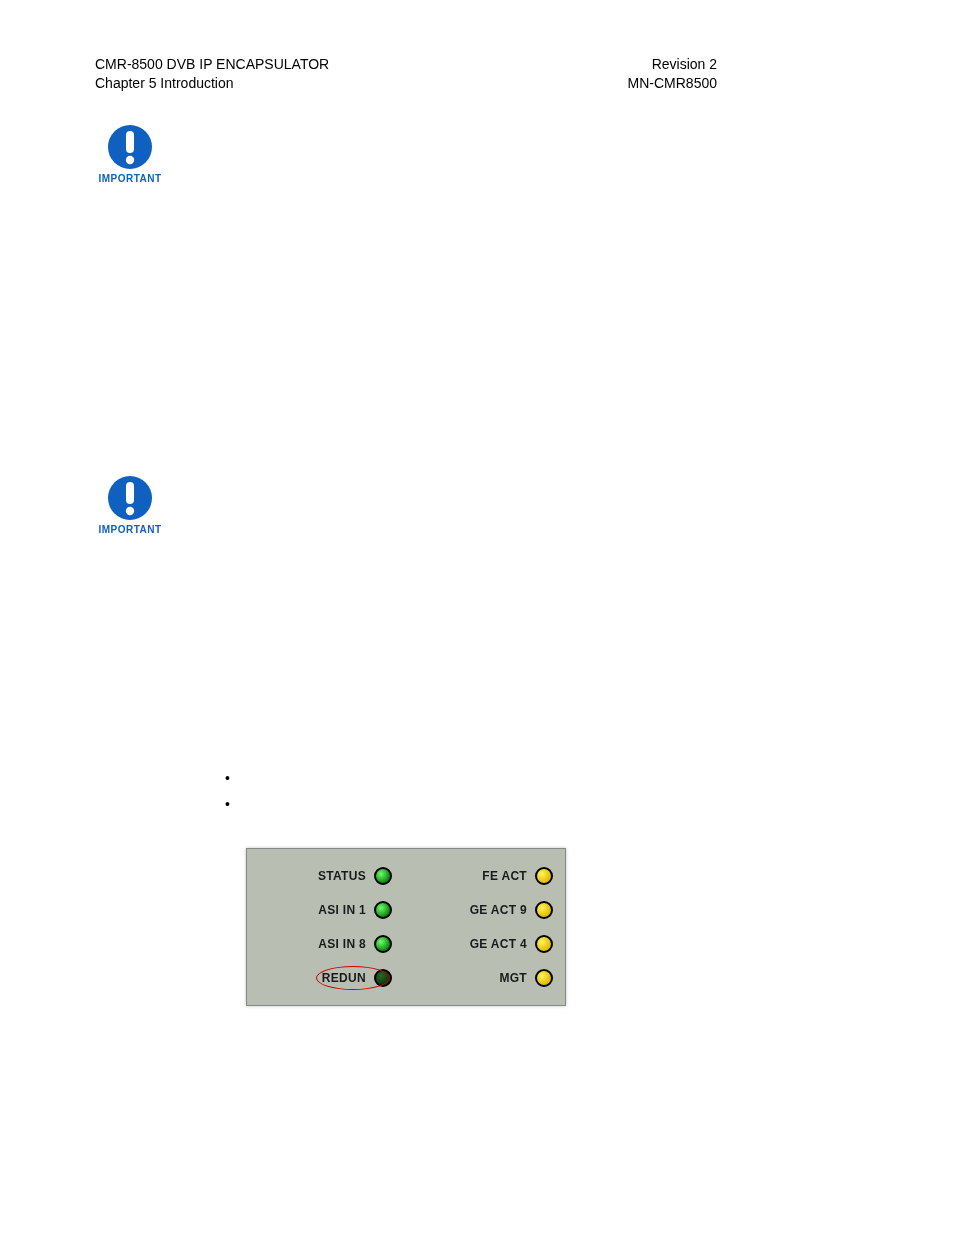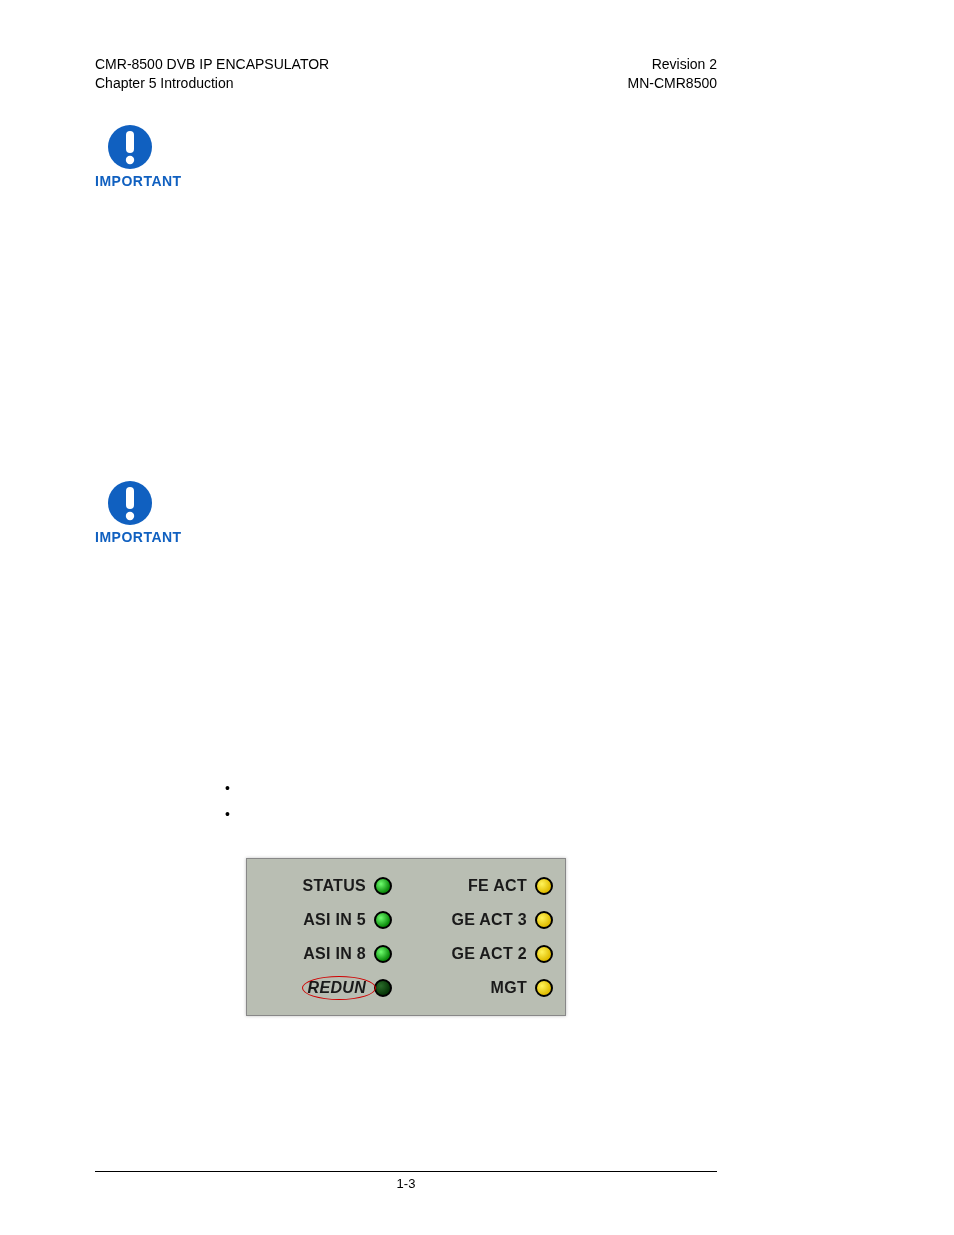--- a/index.html
+++ b/index.html
@@ -27,21 +27,21 @@
 
   .important-icon {
     margin-top: 30px;
     width: 70px;
     text-align: center;
   }
   .important-icon svg { display: block; margin: 0 auto; }
   .important-label {
     color: #1060c0;
     font-weight: bold;
-    font-size: 14px;
+    font-size: 10px;
     letter-spacing: 0.5px;
     margin-top: 2px;
   }
 
   .spacer-1 { height: 260px; }
   .spacer-2 { height: 230px; }
 
   .bullets {
     margin: 0 0 0 130px;
     padding: 0;
@@ -77,37 +77,36 @@
   .col { flex: 1; }
   .led-row {
     display: flex;
     align-items: center;
     justify-content: flex-end;
     height: 34px;
     gap: 8px;
   }
   .led-label {
     font-weight: bold;
-    font-size: 16px;
+    font-size: 12px;
     color: #1a1a1a;
     letter-spacing: 0.3px;
   }
   .led {
     width: 18px;
     height: 18px;
     border-radius: 50%;
     border: 2px solid #000;
     box-sizing: border-box;
   }
   .led.green  { background: radial-gradient(circle at 35% 35%, #6ffd6f, #0a8a0a 70%); }
   .led.off    { background: radial-gradient(circle at 35% 35%, #2a6b2a, #063506 70%); }
   .led.yellow { background: radial-gradient(circle at 35% 35%, #fff35a, #e0bc00 70%); }
   .redun-circle {
     position: relative;
-    font-style: italic;
   }
   .redun-circle::before {
     content: "";
     position: absolute;
     left: -6px;
     top: 50%;
     width: 72px;
     height: 22px;
     border: 1.6px solid #d00000;
     border-radius: 50%;
@@ -176,52 +175,48 @@
 
   <div class="panel-wrap">
     <div class="panel">
       <div class="panel-inner">
         <div class="col">
           <div class="led-row">
             <span class="led-label">STATUS</span>
             <span class="led green"></span>
           </div>
           <div class="led-row">
-            <span class="led-label">ASI IN 5</span>
+            <span class="led-label">ASI IN 1</span>
             <span class="led green"></span>
           </div>
           <div class="led-row">
             <span class="led-label">ASI IN 8</span>
             <span class="led green"></span>
           </div>
           <div class="led-row">
             <span class="led-label redun-circle">REDUN</span>
             <span class="led off"></span>
           </div>
         </div>
         <div class="col">
           <div class="led-row">
             <span class="led-label">FE ACT</span>
             <span class="led yellow"></span>
           </div>
           <div class="led-row">
-            <span class="led-label">GE ACT 3</span>
-            <span class="led yellow"></span>
-          </div>
-          <div class="led-row">
-            <span class="led-label">GE ACT 2</span>
+            <span class="led-label">GE ACT 9</span>
+            <span class="led yellow"></span>
+          </div>
+          <div class="led-row">
+            <span class="led-label">GE ACT 4</span>
             <span class="led yellow"></span>
           </div>
           <div class="led-row">
             <span class="led-label">MGT</span>
             <span class="led yellow"></span>
           </div>
         </div>
       </div>
     </div>
   </div>
 
-  <div class="footer">
-    <hr class="footer-rule">
-    <div class="footer-page">1-3</div>
-  </div>
 
 </div>
 
 </body></html>

